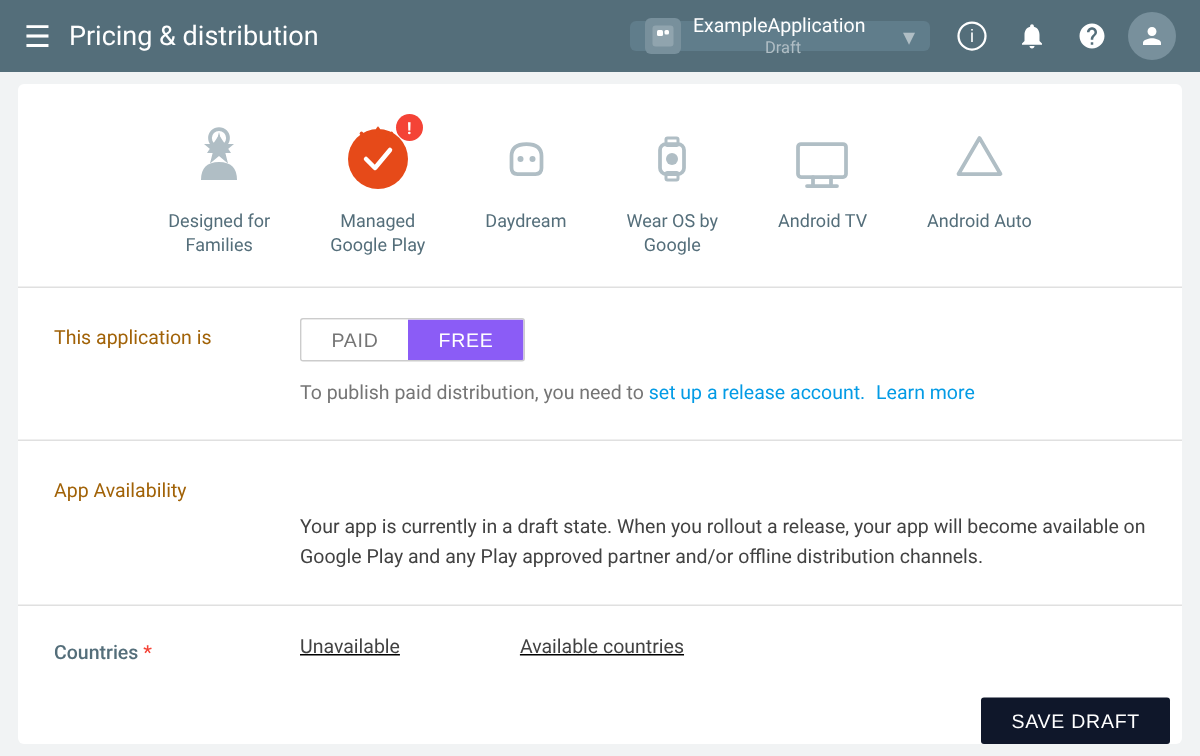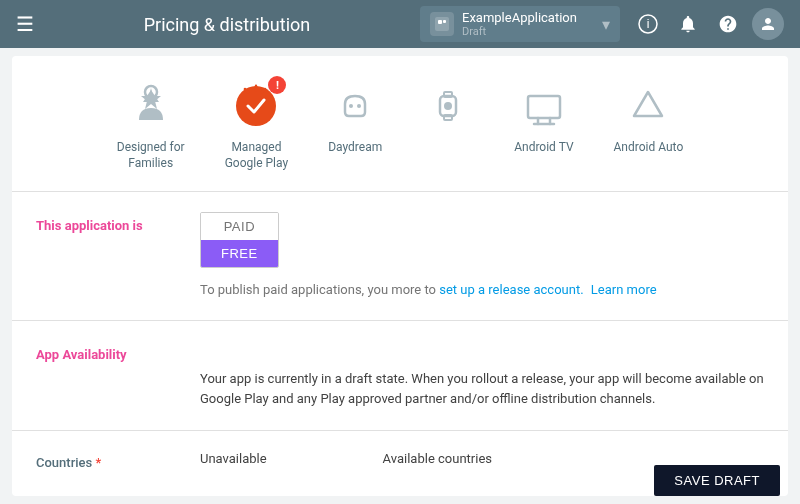--- a/index.html
+++ b/index.html
@@ -17,49 +17,48 @@
     .navbar-menu-icon {
       color: white;
       font-size: 20px;
       cursor: pointer;
     }
     .navbar-title {
       color: white;
       font-size: 18px;
       font-weight: 400;
       flex: 1;
-      text-align: center;
     }
     .app-selector {
       background: #607d8b;
       border: none;
       border-radius: 4px;
       color: white;
       display: flex;
       align-items: center;
       gap: 8px;
       padding: 4px 10px;
-      height: 36px;
+      height: 20px;
       cursor: pointer;
       min-width: 200px;
     }
     .app-selector-icon {
       width: 24px;
       height: 24px;
       background: #78909c;
       border-radius: 4px;
       display: flex;
       align-items: center;
       justify-content: center;
       font-size: 12px;
       color: white;
     }
     .app-selector-text { flex: 1; text-align: left; }
     .app-selector-name { font-size: 13px; color: white; display: block; }
-    .app-selector-status { font-size: 11px; color: #b0bec5; display: block; }
+    .app-selector-status { font-size: 11px; color: #b0bec5; display: block; margin-left: 48px; }
     .app-selector-chevron { color: #b0bec5; font-size: 16px; }
     .nav-icons {
       display: flex;
       align-items: center;
       gap: 8px;
     }
     .nav-icon-btn {
       color: white;
       font-size: 18px;
       width: 32px;
@@ -144,38 +143,37 @@
     
     .form-section {
       display: flex;
       padding: 20px 24px;
       border-bottom: 1px solid #e0e0e0;
       align-items: flex-start;
       gap: 24px;
     }
     .form-label {
       font-size: 13px;
-      color: #ec4899;
+      color: #a16207;
       min-width: 140px;
       padding-top: 6px;
-      font-weight: 700;
+      font-weight: 400;
     }
     .form-content {
       flex: 1;
     }
 
     
     .toggle-group {
       display: flex;
       border: 1px solid #ccc;
       border-radius: 2px;
       overflow: hidden;
       width: fit-content;
       margin-bottom: 12px;
-      flex-direction: column;
     }
     .toggle-btn {
       padding: 6px 20px;
       font-size: 13px;
       border: none;
       cursor: pointer;
       font-weight: 500;
       letter-spacing: 0.5px;
     }
     .toggle-btn.inactive {
@@ -219,21 +217,22 @@
       min-width: 140px;
       padding-top: 4px;
       font-weight: 500;
     }
     .required-star {
       color: #f44336;
     }
     .countries-content {
       flex: 1;
       display: flex;
-      gap: 116px;
+      gap: 80px;
+      text-decoration: underline;
     }
     .countries-col-header {
       font-size: 13px;
       color: #424242;
       font-weight: 400;
     }
 
     
     .bottom-bar {
       position: absolute;
@@ -343,20 +342,21 @@
 
     <div class="dist-item">
       <div class="dist-icon-wrap">
         <svg width="48" height="48" viewBox="0 0 48 48" fill="none">
           <rect x="16" y="14" width="16" height="20" rx="4" stroke="#b0bec5" stroke-width="2.5" fill="none"></rect>
           <rect x="20" y="10" width="8" height="5" rx="1" stroke="#b0bec5" stroke-width="2" fill="none"></rect>
           <rect x="20" y="33" width="8" height="5" rx="1" stroke="#b0bec5" stroke-width="2" fill="none"></rect>
           <circle cx="24" cy="24" r="4" fill="#b0bec5"></circle>
         </svg>
       </div>
+      <span class="dist-label">Wear OS by<br>Google</span>
     </div>
 
     <div class="dist-item">
       <div class="dist-icon-wrap">
         <svg width="48" height="48" viewBox="0 0 48 48" fill="none">
           <rect x="8" y="14" width="32" height="22" rx="2" stroke="#b0bec5" stroke-width="2.5" fill="none"></rect>
           <line x1="18" y1="36" x2="18" y2="42" stroke="#b0bec5" stroke-width="2.5" stroke-linecap="round"></line>
           <line x1="30" y1="36" x2="30" y2="42" stroke="#b0bec5" stroke-width="2.5" stroke-linecap="round"></line>
           <line x1="14" y1="42" x2="34" y2="42" stroke="#b0bec5" stroke-width="2.5" stroke-linecap="round"></line>
         </svg>
@@ -376,21 +376,21 @@
   </div>
 
   <div class="form-section">
     <span class="form-label">This application is</span>
     <div class="form-content">
       <div class="toggle-group">
         <button class="toggle-btn inactive">PAID</button>
         <button class="toggle-btn active">FREE</button>
       </div>
       <p class="merchant-text">
-        <span>To publish paid applications, you more to</span>
+        <span>To publish paid distribution, you need to</span>
         <a class="merchant-link" href="#">set up a release account.</a>
         <span style="color:#039be5; cursor:pointer; margin-left:4px;">Learn more</span>
       </p>
     </div>
   </div>
 
   <div class="form-section">
     <span class="form-label">App Availability</span>
     <div class="form-content">
       <p class="availability-text">Your app is currently in a draft state. When you rollout a release, your app will become available on Google Play and any Play approved partner and/or offline distribution channels.</p>

